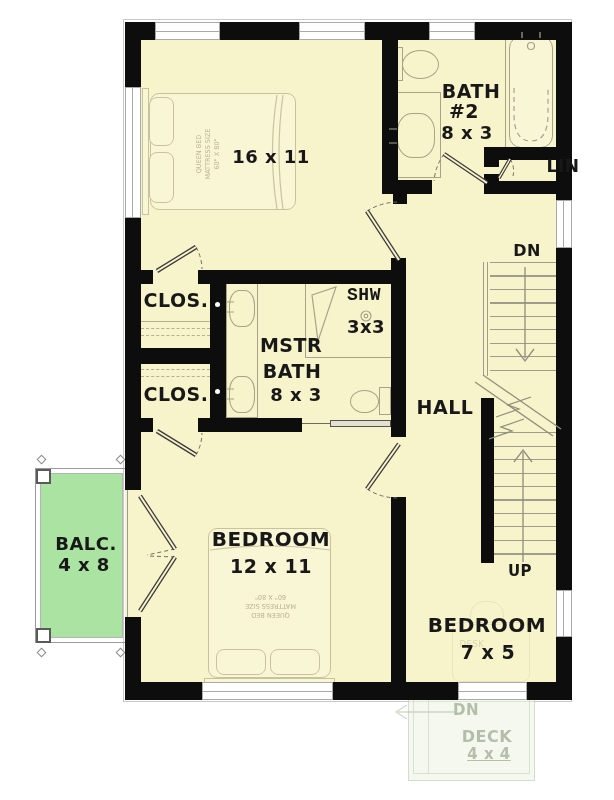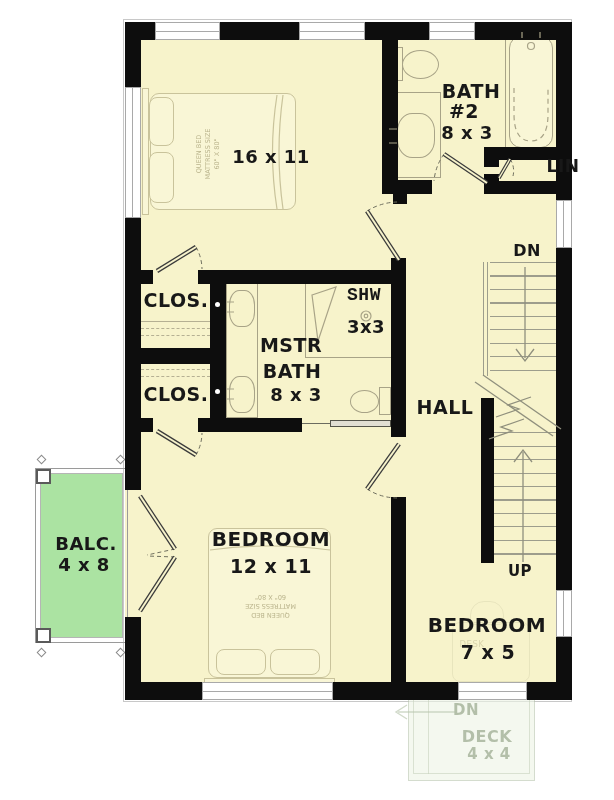--- a/index.html
+++ b/index.html
@@ -236,15 +236,15 @@
   <div class="lbl" style="left:271px;top:557px;font-size:19px;">12 x 11</div>
 
   <div class="lbl" style="left:487px;top:615px;font-size:20px;">BEDROOM</div>
   <div class="lbl" style="left:488px;top:643px;font-size:19px;">7 x 5</div>
 
   <div class="lbl" style="left:86px;top:535px;font-size:18px;">BALC.</div>
   <div class="lbl" style="left:84px;top:556px;font-size:18px;">4 x 8</div>
 
   <div class="lbl faint" style="left:466px;top:703px;font-size:15px;font-weight:600;">DN</div>
   <div class="lbl faint" style="left:487px;top:729px;font-size:16px;font-weight:600;">DECK</div>
-  <div class="lbl faint" style="left:489px;top:747px;font-size:15px;font-weight:600;">4 x 4</div>
+  <div class="lbl faint" style="left:489px;top:747px;font-size:15px;font-weight:600;text-decoration:underline;">4 x 4</div>
 
 </div>
 
 </body></html>

